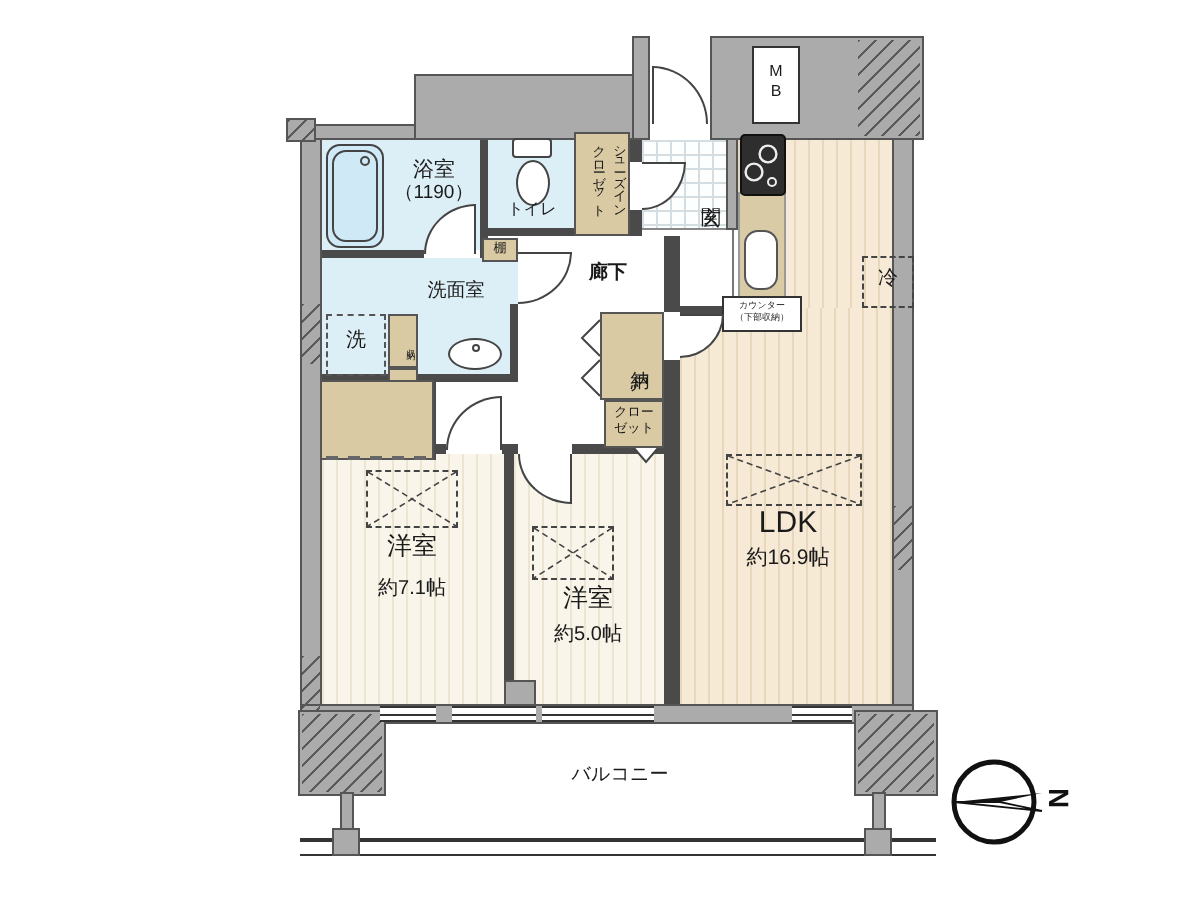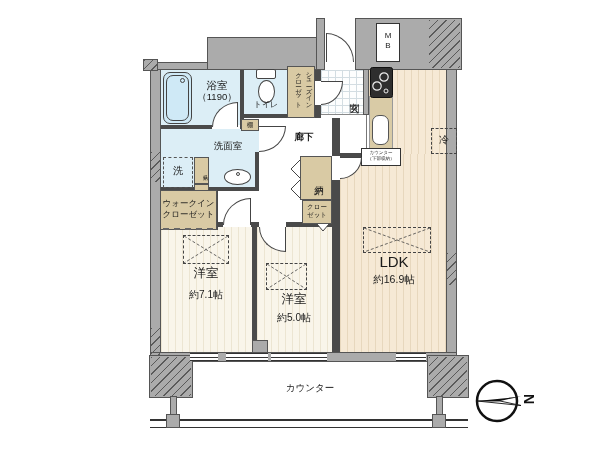--- a/index.html
+++ b/index.html
@@ -118,22 +118,20 @@
   <div class="a" style="left:372px;top:115px;width:17px;height:30px;background:#fff;border:1px solid #555;border-radius:7px"></div>
   <div class="a white lbl pre" style="left:361px;top:148px;width:40px;height:18px;font-size:4.5px;line-height:1.3;padding-top:1px">カウンター
 （下部収納）</div>
   <div class="a xbox" style="left:431px;top:128px;width:26px;height:26px"></div>
   <div class="a lbl" style="left:431px;top:134px;width:26px;font-size:10px">冷</div>
 
   <div class="a tan" style="left:287px;top:66px;width:28px;height:52px"></div>
   <div class="a v pre" style="left:289px;top:68px;width:25px;height:48px;font-size:6.5px;letter-spacing:0;line-height:1.6">シューズイン
 クローゼット</div>
   <div class="a tan" style="left:160px;top:190px;width:57px;height:40px"></div>
-  <div class="a lbl pre" style="left:160px;top:198px;width:57px;font-size:8.5px;line-height:1.3">ウォークイン
-クローゼット</div>
   <div class="a" style="left:163px;top:228px;width:50px;height:3px;border-top:2px dashed #666"></div>
   <div class="a tan" style="left:300px;top:156px;width:32px;height:44px"></div>
   <div class="a v lbl" style="left:308px;top:162px;width:16px;height:34px;font-size:9.5px">納戸</div>
   <svg class="a" style="left:290px;top:159px" width="11" height="40">
     <path d="M10,1 L1,10 L10,19 M10,21 L1,30 L10,39" fill="#fff" stroke="#444" stroke-width="1"></path>
   </svg>
   <div class="a tan lbl pre" style="left:302px;top:200px;width:30px;height:24px;font-size:6.5px;line-height:1.3;padding-top:2px">クロー
 ゼット</div>
   <svg class="a" style="left:316px;top:223px" width="14" height="9">
     <path d="M1,1 L7,8 L13,1" fill="#fff" stroke="#444" stroke-width="1"></path>
@@ -168,21 +166,21 @@
   <div class="a lbl" style="left:246px;top:100px;width:40px;font-size:8px">トイレ</div>
   <div class="a v lbl" style="left:344px;top:78px;width:16px;height:36px;font-size:10px">玄関</div>
   <div class="a lbl" style="left:283px;top:132px;width:42px;font-size:9.5px;font-weight:bold">廊下</div>
   <div class="a lbl" style="left:199px;top:141px;width:58px;font-size:9.5px">洗面室</div>
   <div class="a lbl" style="left:176px;top:266px;width:60px;font-size:12.5px">洋室</div>
   <div class="a lbl" style="left:176px;top:289px;width:60px;font-size:10px">約7.1帖</div>
   <div class="a lbl" style="left:264px;top:292px;width:60px;font-size:12.5px">洋室</div>
   <div class="a lbl" style="left:264px;top:312px;width:60px;font-size:10px">約5.0帖</div>
   <div class="a lbl" style="left:363px;top:253px;width:62px;font-size:15px">LDK</div>
   <div class="a lbl" style="left:361px;top:273px;width:66px;font-size:10.5px">約16.9帖</div>
-  <div class="a lbl" style="left:269px;top:383px;width:82px;font-size:9.5px">カウンター</div>
+  <div class="a lbl" style="left:269px;top:383px;width:82px;font-size:9.5px">バルコニー</div>
 
   <svg class="a" style="left:474px;top:378px" width="66" height="48">
     <circle cx="23" cy="23" r="20" fill="#fff" stroke="#111" stroke-width="2.5"></circle>
     <polygon points="3,23 47,18.5 26,23" fill="#111"></polygon>
     <polygon points="3,23 47,27.5 26,23" fill="#fff" stroke="#111" stroke-width="0.9"></polygon>
     <text x="52" y="23" transform="rotate(90 54 23)" font-size="14" font-weight="bold" text-anchor="middle" dominant-baseline="middle" fill="#111">N</text>
   </svg>
 
 </div>
 

